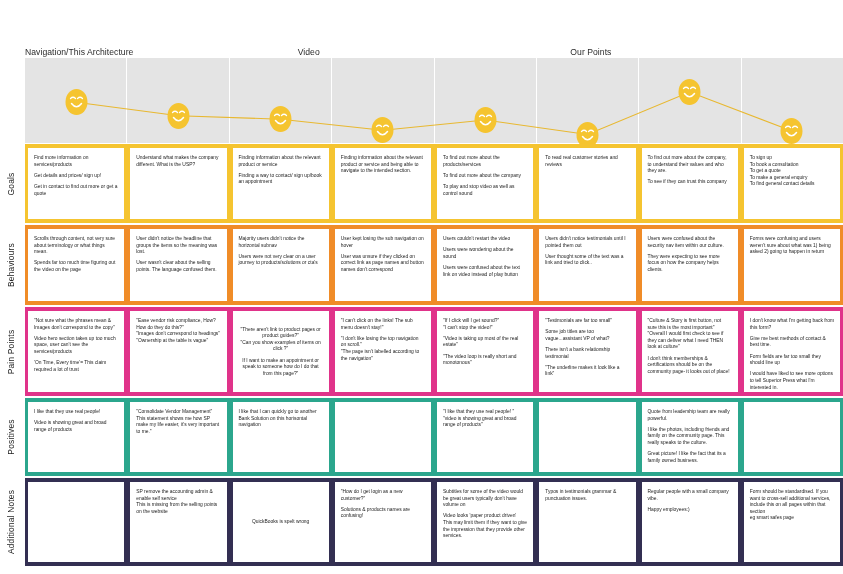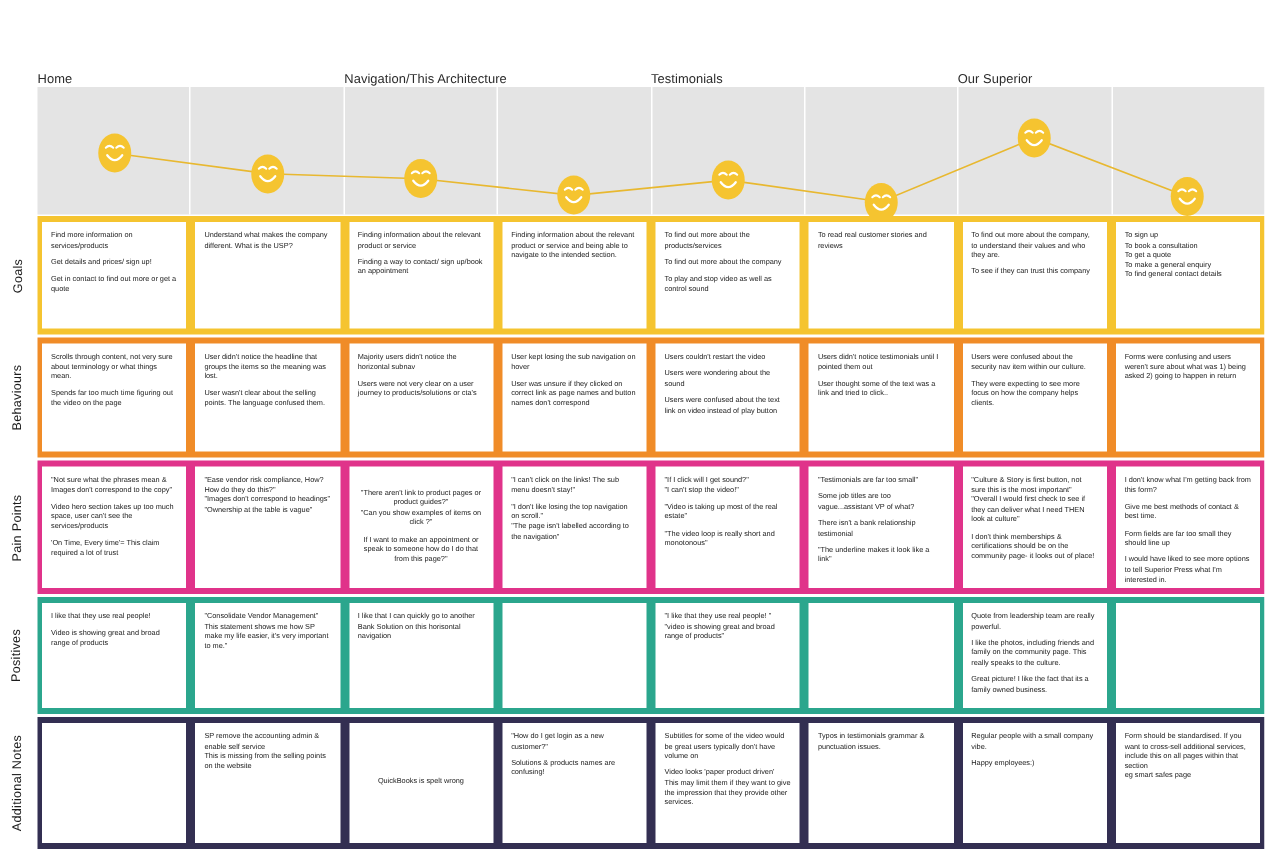--- a/index.html
+++ b/index.html
@@ -112,24 +112,23 @@
   .band.pain        { background: #E0338A; }
   .band.positives   { background: #2BA68D; }
   .band.notes       { background: #332F52; }
 </style>
 </head>
 <body>
 
 <div id="map">
 
   <div class="header-row" id="header-row">
-      <div class="col-head">Home</div>
       <div class="col-head">Navigation/This Architecture</div>
-      <div class="col-head">Testimonials</div>
-      <div class="col-head">Our Superior</div>
+      <div class="col-head">Video</div>
+      <div class="col-head">Our Points</div>
     </div>
 
   <div class="emotion-band">
     <div class="emotion-grid" id="emotion-grid">
         <div></div>
         <div></div>
         <div></div>
         <div></div>
         <div></div>
         <div></div>

